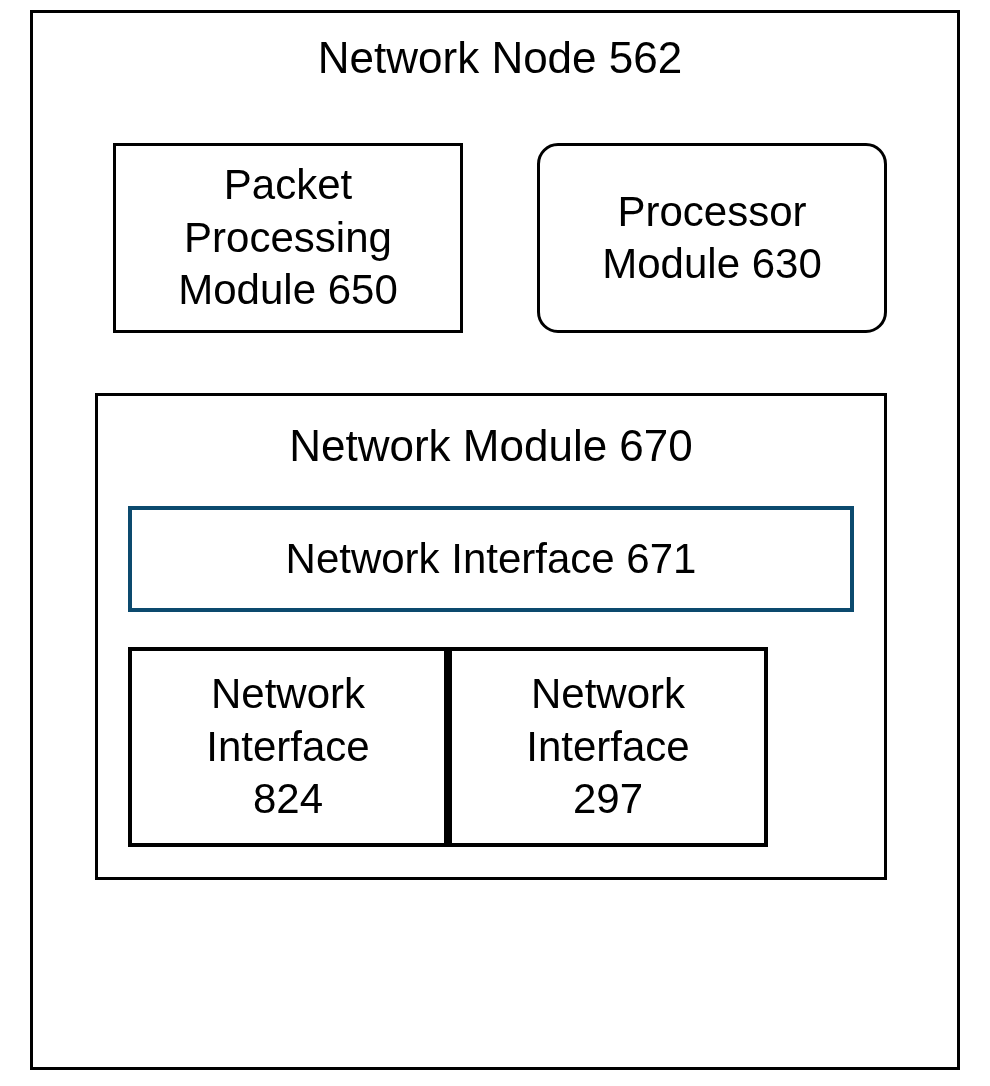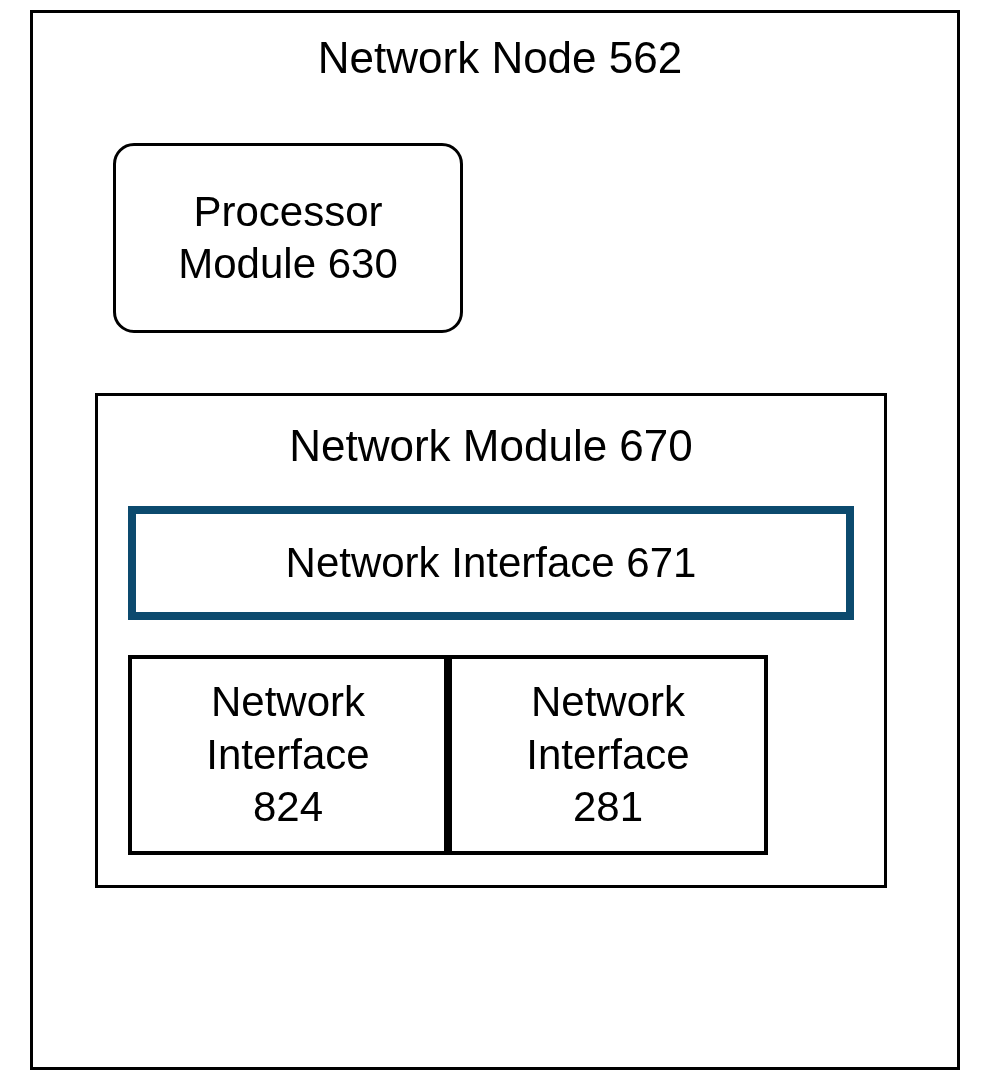--- a/index.html
+++ b/index.html
@@ -58,21 +58,21 @@
       margin: 60px 70px 0 52px;
       padding: 20px 30px 30px 30px;
     }
     .network-module-title {
       text-align: center;
       font-size: 44px;
       margin-bottom: 35px;
       margin-top: 5px;
     }
     .interface-full {
-      border: 8px solid #0c4a6e;
+      border: 4px solid #0c4a6e;
       width: 100%;
       text-align: center;
       font-size: 42px;
       padding: 25px 10px;
     }
     .row2 {
       display: flex;
       justify-content: flex-start;
       margin-top: 35px;
     }
@@ -89,20 +89,25 @@
       line-height: 1.25;
     }
   </style>
 </head>
 <body>
 
 <div class="outer-box">
   <div class="title">Network Node 562</div>
 
   <div class="row1">
+    <div class="box packet-box">
+      <div>Packet</div>
+      <div>Processing</div>
+      <div>Module 650</div>
+    </div>
     <div class="box processor-box">
       <div>Processor</div>
       <div>Module 630</div>
     </div>
   </div>
 
   <div class="network-module">
     <div class="network-module-title">Network Module 670</div>
 
     <div class="interface-full">
@@ -111,17 +116,17 @@
 
     <div class="row2">
       <div class="interface-half">
         <div>Network</div>
         <div>Interface</div>
         <div>824</div>
       </div>
       <div class="interface-half">
         <div>Network</div>
         <div>Interface</div>
-        <div>281</div>
+        <div>297</div>
       </div>
     </div>
   </div>
 </div>
 
 </body></html>

